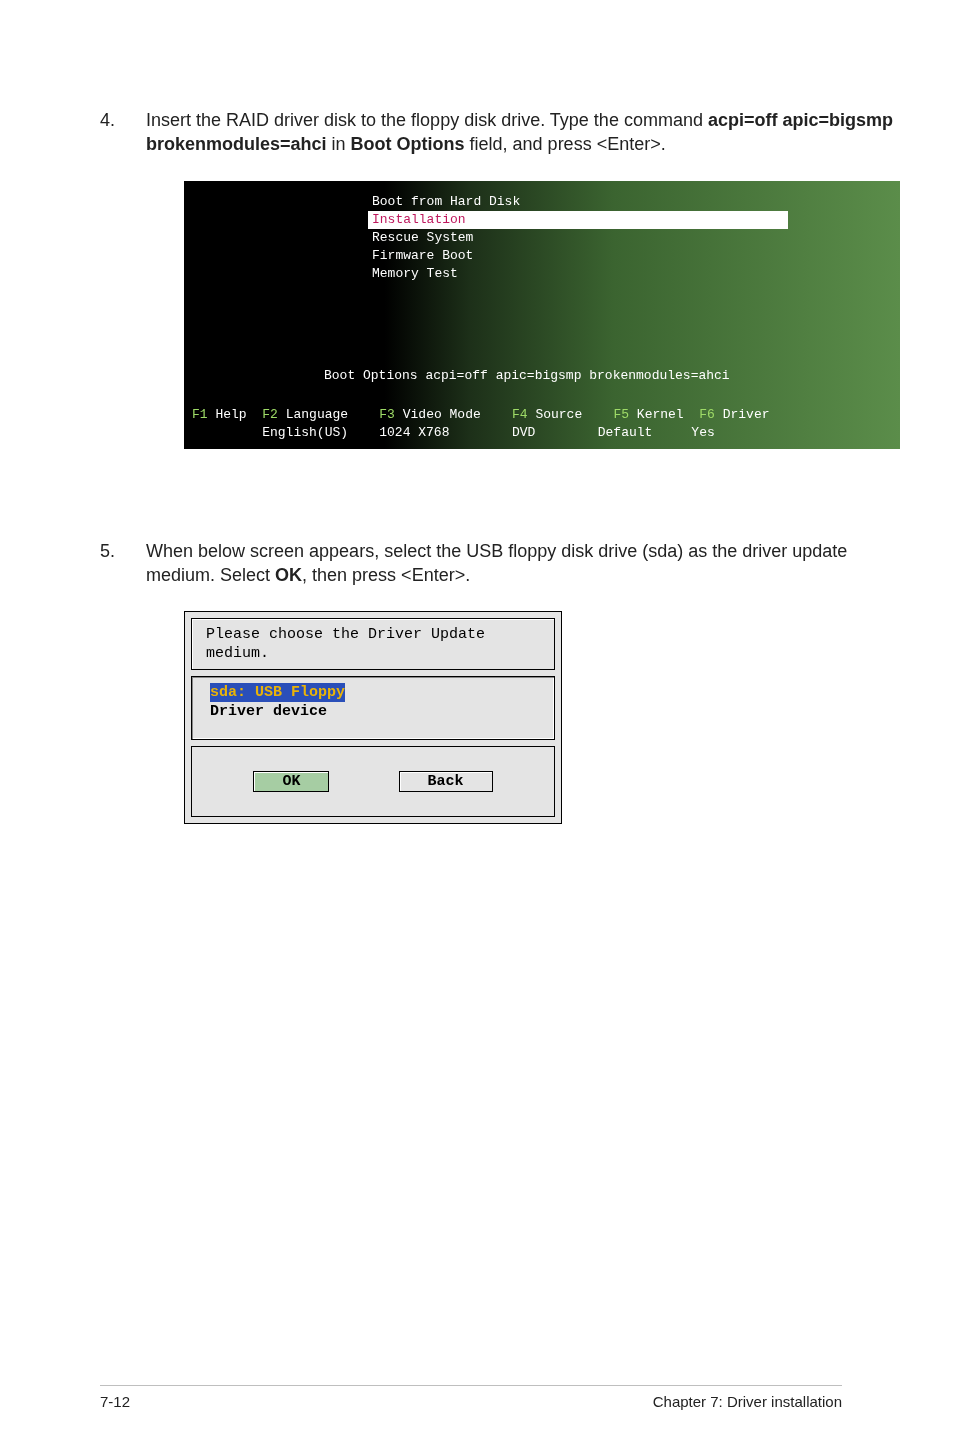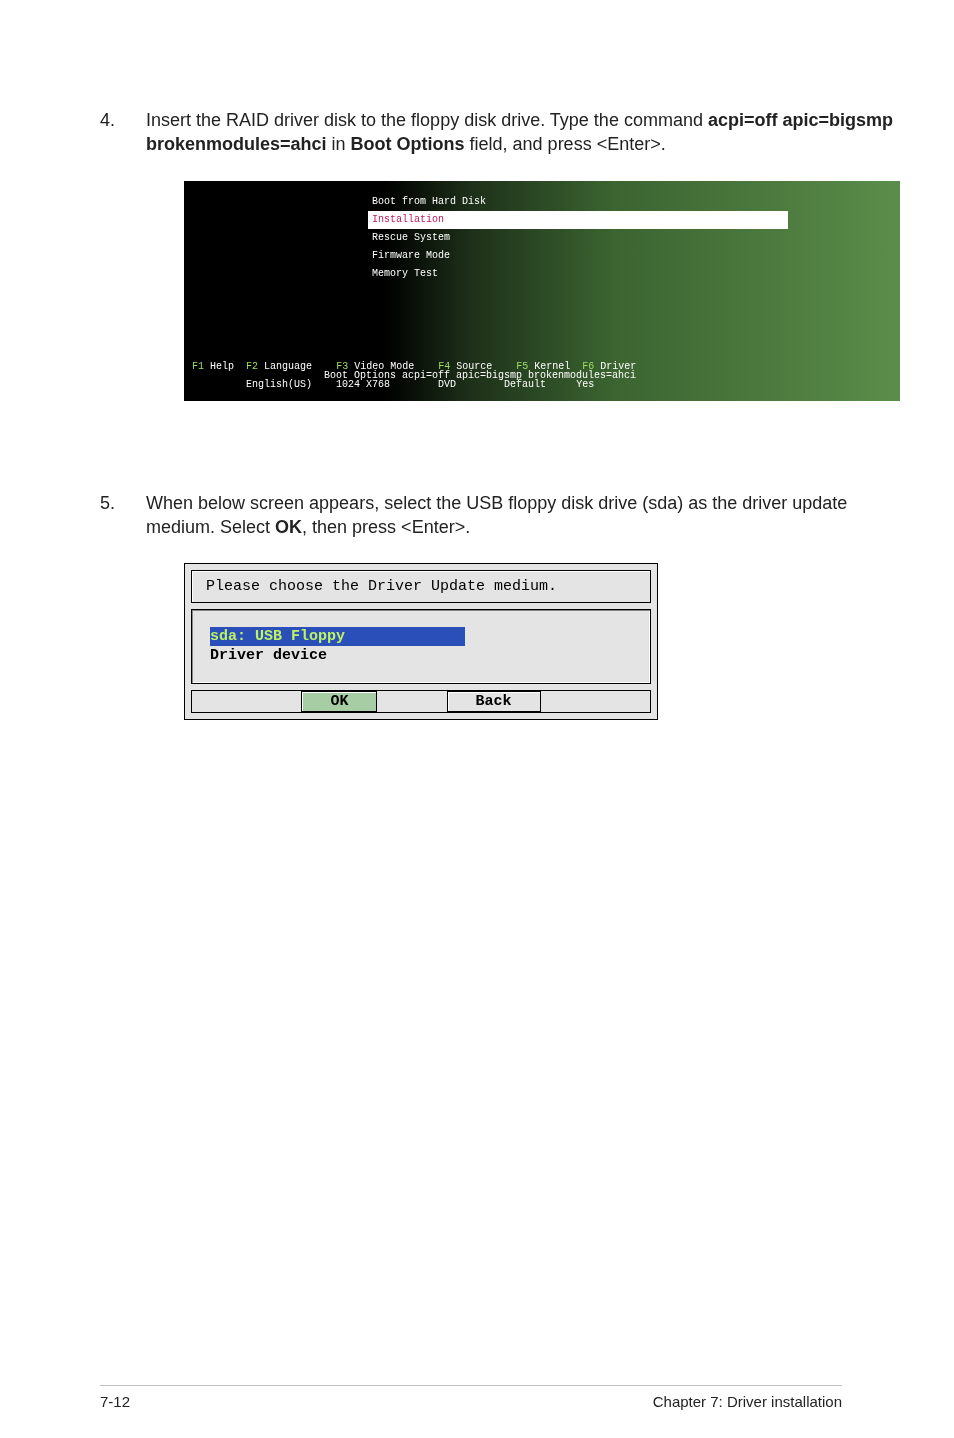--- a/index.html
+++ b/index.html
@@ -31,25 +31,25 @@
     flex-shrink: 0;
   }
   .step-body {
     flex: 1;
   }
   .bold { font-weight: bold; }
 
   .boot-shot {
     margin: 24px 0 70px 38px;
     width: 716px;
-    height: 220px;
+    height: 268px;
     background: linear-gradient(to right, #000 0%, #000 28%, #1d3019 40%, #3b6430 60%, #5b8d4a 100%);
     position: relative;
     font-family: "Courier New", monospace;
-    font-size: 10px;
+    font-size: 13px;
     line-height: 18px;
     color: #fff;
     box-shadow: -1px -1px 0 rgba(255,255,255,0.4);
   }
   .boot-menu {
     position: absolute;
     left: 184px;
     top: 12px;
     width: 420px;
   }
@@ -73,21 +73,21 @@
     left: 8px;
     bottom: 7px;
     right: 8px;
     white-space: pre;
     color: #fff;
   }
   .fkey { color: #9edb67; }
 
   .dialog-shot {
     margin: 24px 0 0 38px;
-    width: 474px;
+    width: 378px;
     background: #e4e4e4;
     border: 1px solid #000;
     padding: 6px;
     font-family: "Courier New", monospace;
     font-size: 15px;
     line-height: 19px;
     color: #000;
     box-sizing: border-box;
   }
   .dialog-title {
@@ -98,33 +98,31 @@
   }
   .dialog-list {
     border: 1px solid #000;
     padding: 6px 10px 18px 18px;
     margin-bottom: 6px;
     background:#e4e4e4;
     box-shadow: 1px 1px 0 #888 inset, -1px -1px 0 #fff inset;
   }
   .dialog-list .sel {
     background: #2a4fb9;
-    color: #bef264;
+    color: #eab308;
     display: inline-block;
-    padding-right: 120px;
     font-weight: bold;
-    margin-top: 11px;
   }
   .dialog-list .other {
     color:#000;
     font-weight: bold;
   }
   .dialog-buttons {
     border: 1px solid #000;
-    padding: 0 0;
+    padding: 24px 0;
     text-align: center;
   }
   .dialog-btn {
     display: inline-block;
     border: 1px solid #000;
     background: #e4e4e4;
     padding: 0 28px;
     margin: 0 30px;
     font-weight: bold;
     box-shadow: 1px 1px 0 #fff inset;
@@ -151,21 +149,21 @@
     <li class="step">
       <div class="step-number">4.</div>
       <div class="step-body">
         <span>Insert the RAID driver disk to the floppy disk drive. Type the command </span><span class="bold">acpi=off apic=bigsmp brokenmodules=ahci</span><span> in </span><span class="bold">Boot Options</span><span> field, and press &lt;Enter&gt;.</span>
 
         <div class="boot-shot">
           <div class="boot-menu">
             <div class="menu-item">Boot from Hard Disk</div>
             <div class="menu-item selected">Installation</div>
             <div class="menu-item">Rescue System</div>
-            <div class="menu-item">Firmware Mode</div>
+            <div class="menu-item">Firmware Boot</div>
             <div class="menu-item">Memory Test</div>
           </div>
           <div class="boot-options-text">Boot Options acpi=off apic=bigsmp brokenmodules=ahci</div>
           <div class="fkeys"><span class="fkey">F1</span> <span>Help</span>  <span class="fkey">F2</span> <span>Language</span>    <span class="fkey">F3</span> <span>Video Mode</span>    <span class="fkey">F4</span> <span>Source</span>    <span class="fkey">F5</span> <span>Kernel</span>  <span class="fkey">F6</span> <span>Driver</span>
          <span>English(US)</span>    <span>1024 X768</span>        <span>DVD</span>        <span>Default</span>     <span>Yes</span></div>
         </div>
       </div>
     </li>
 
     <li class="step">

